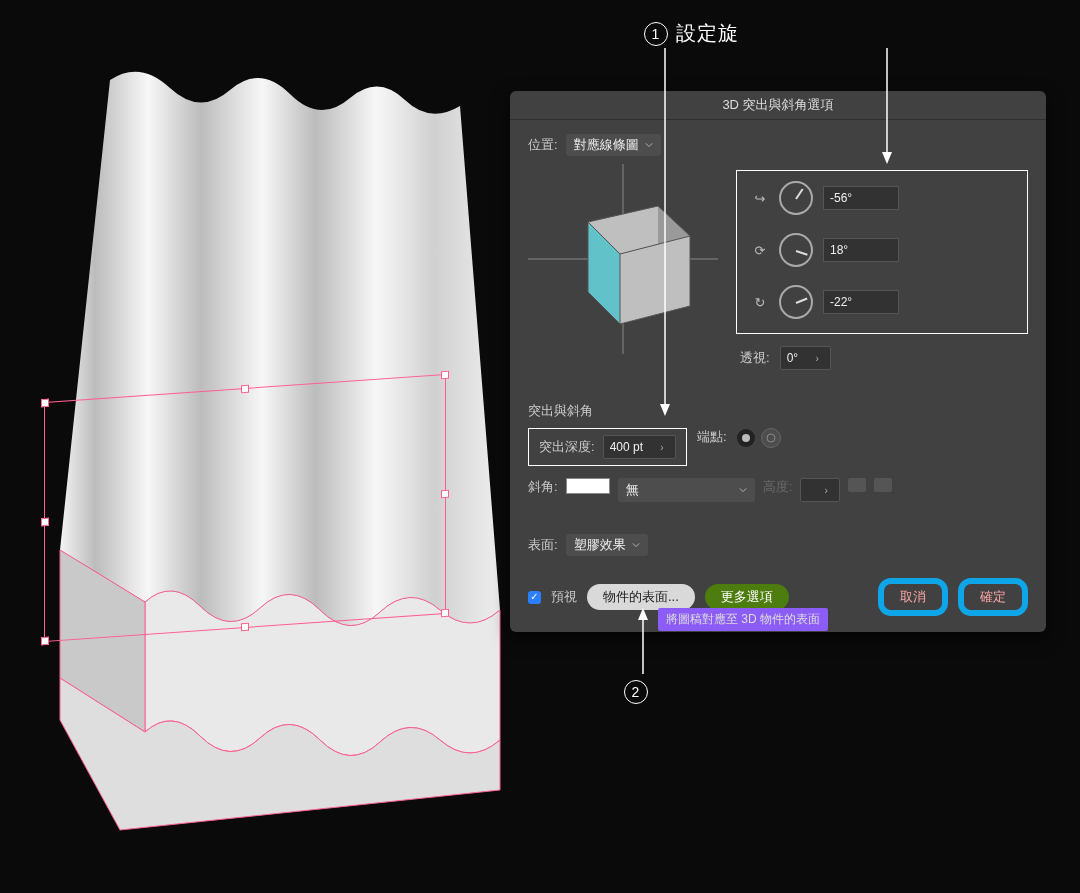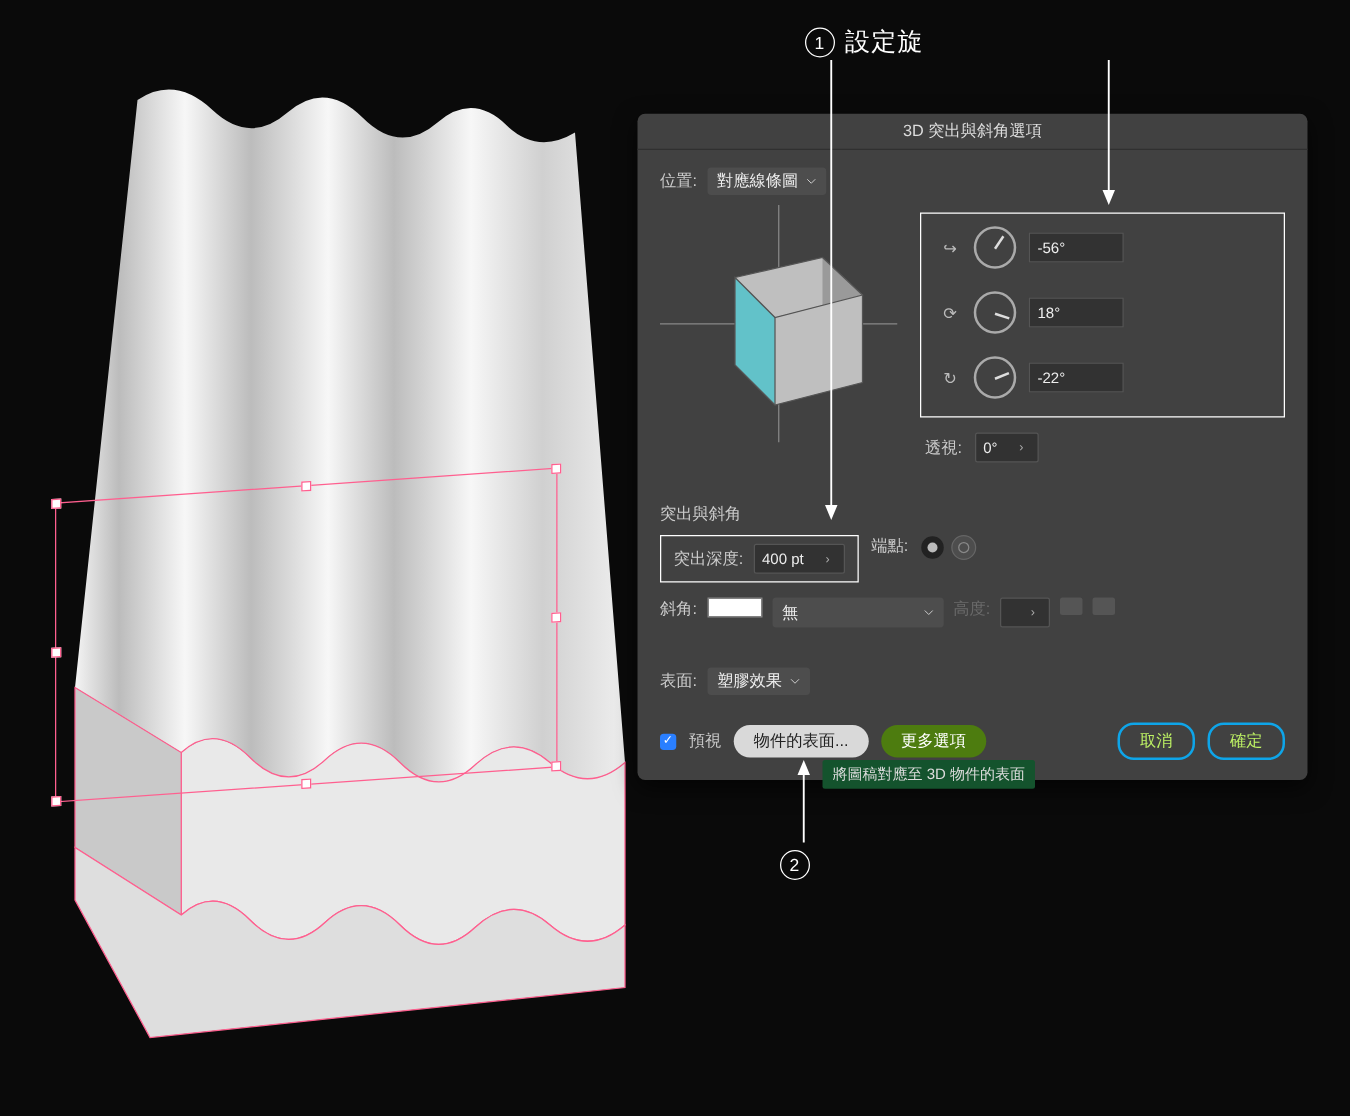--- a/index.html
+++ b/index.html
@@ -54,22 +54,22 @@
   .dim{color:#6a6a6a}
   .small-ico{width:18px;height:14px;background:#555;border-radius:2px}
   
   .surface-row{display:flex;align-items:center;gap:8px;margin-top:32px}
   
   .footer{display:flex;align-items:center;gap:10px;margin-top:22px}
   .chk{width:13px;height:13px;border-radius:3px;background:#2a7fff;display:flex;align-items:center;justify-content:center;color:#fff;font-size:10px;line-height:10px}
   .btn{height:26px;padding:0 16px;border-radius:13px;display:flex;align-items:center;justify-content:center;font-size:13px;cursor:pointer}
   .btn.light{background:#d9d9d9;color:#222}
   .btn.blue{background:#4d7c0f;color:#fff}
-  .btn.ghost{background:transparent;border:2px solid #0ea5e9;color:#bef264}
-  .tooltip{position:absolute;left:658px;top:608px;background:#14532d;color:#ddd;font-size:12px;padding:3px 8px;border-radius:2px}
+  .btn.ghost{background:transparent;border:6px solid #0ea5e9;color:#fca5a5}
+  .tooltip{position:absolute;left:658px;top:608px;background:#8b5cf6;color:#ddd;font-size:12px;padding:3px 8px;border-radius:2px}
   
   .ann{position:absolute;color:#fff;font-size:20px;letter-spacing:1px;display:flex;align-items:center;gap:8px}
   .circ{width:22px;height:22px;border:1.5px solid #fff;border-radius:50%;display:flex;align-items:center;justify-content:center;font-size:14px}
   .arrow-svg{position:absolute;pointer-events:none}
   .arrow-svg line{stroke:#fff;stroke-width:1.5}
   .arrow-svg polygon{fill:#fff}
 </style>
 </head>
 <body>
 

